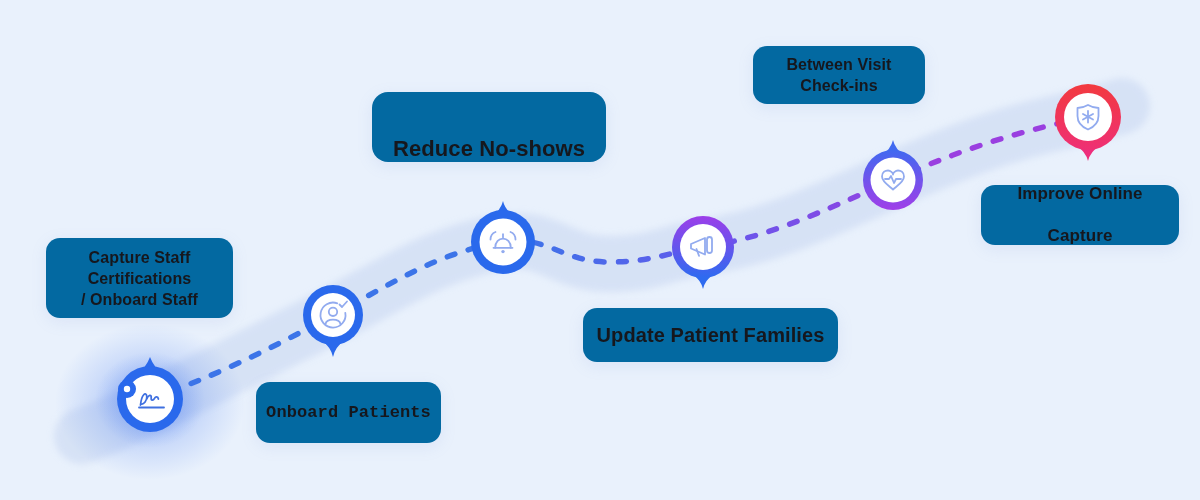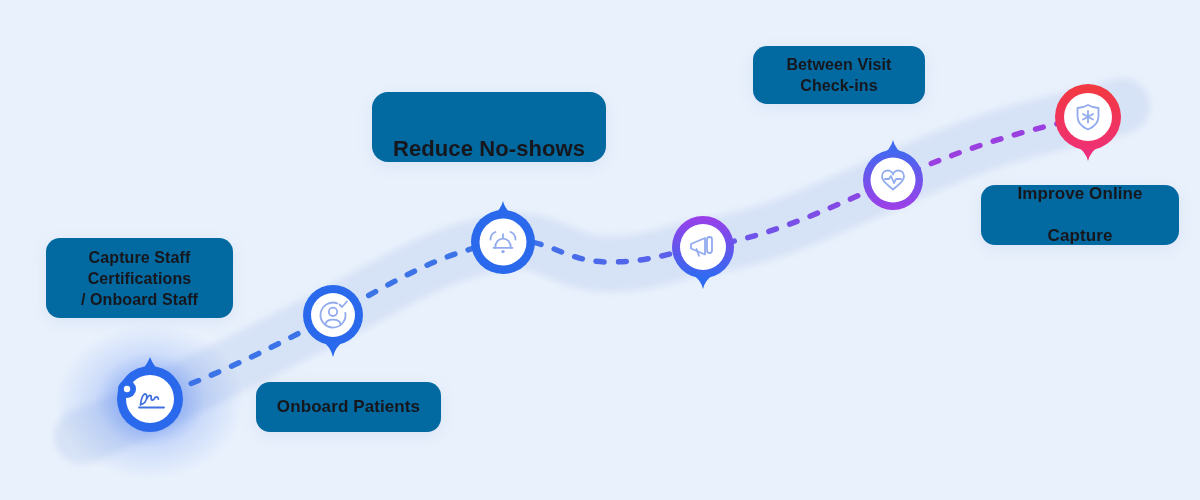--- a/index.html
+++ b/index.html
@@ -16,21 +16,21 @@
     border-radius:14px;
     box-shadow:0 4px 16px rgba(125,150,205,0.13);
     display:flex;flex-direction:column;align-items:center;justify-content:center;
     text-align:center;
     color:#16171d;
     font-weight:700;
     letter-spacing:0.1px;
   }
   .card span{display:block;}
   .c1{left:46px;top:238px;width:187px;height:80px;font-size:16px;line-height:21px;}
-  .c2{left:256px;top:382px;width:185px;height:50px;font-size:17px;line-height:22px;}
+  .c2{left:256px;top:382px;width:185px;height:61px;font-size:17px;line-height:22px;font-family:Liberation Mono, monospace;}
   .c3{left:372px;top:92px;width:234px;height:70px;font-size:22px;line-height:26px;border-radius:16px;justify-content:flex-end;}
   .c4{left:583px;top:308px;width:255px;height:54px;font-size:20px;line-height:24px;}
   .c5{left:753px;top:46px;width:172px;height:58px;font-size:16px;line-height:21px;}
   .c6{left:981px;top:185px;width:198px;height:60px;font-size:17px;line-height:22px;gap:20px;}
 </style>
 </head>
 <body>
 
 <div id="stage">
 
@@ -165,20 +165,23 @@
 </div>
 
 <div class="card c2">
   <span>Onboard Patients</span>
 </div>
 
 <div class="card c3">
   <span>Reduce No-shows</span>
 </div>
 
+<div class="card c4">
+  <span>Update Patient Families</span>
+</div>
 
 <div class="card c5">
   <span>Between Visit</span>
   <span>Check-ins</span>
 </div>
 
 <div class="card c6">
   <span>Improve Online</span>
   <span>Capture</span>
 </div>

